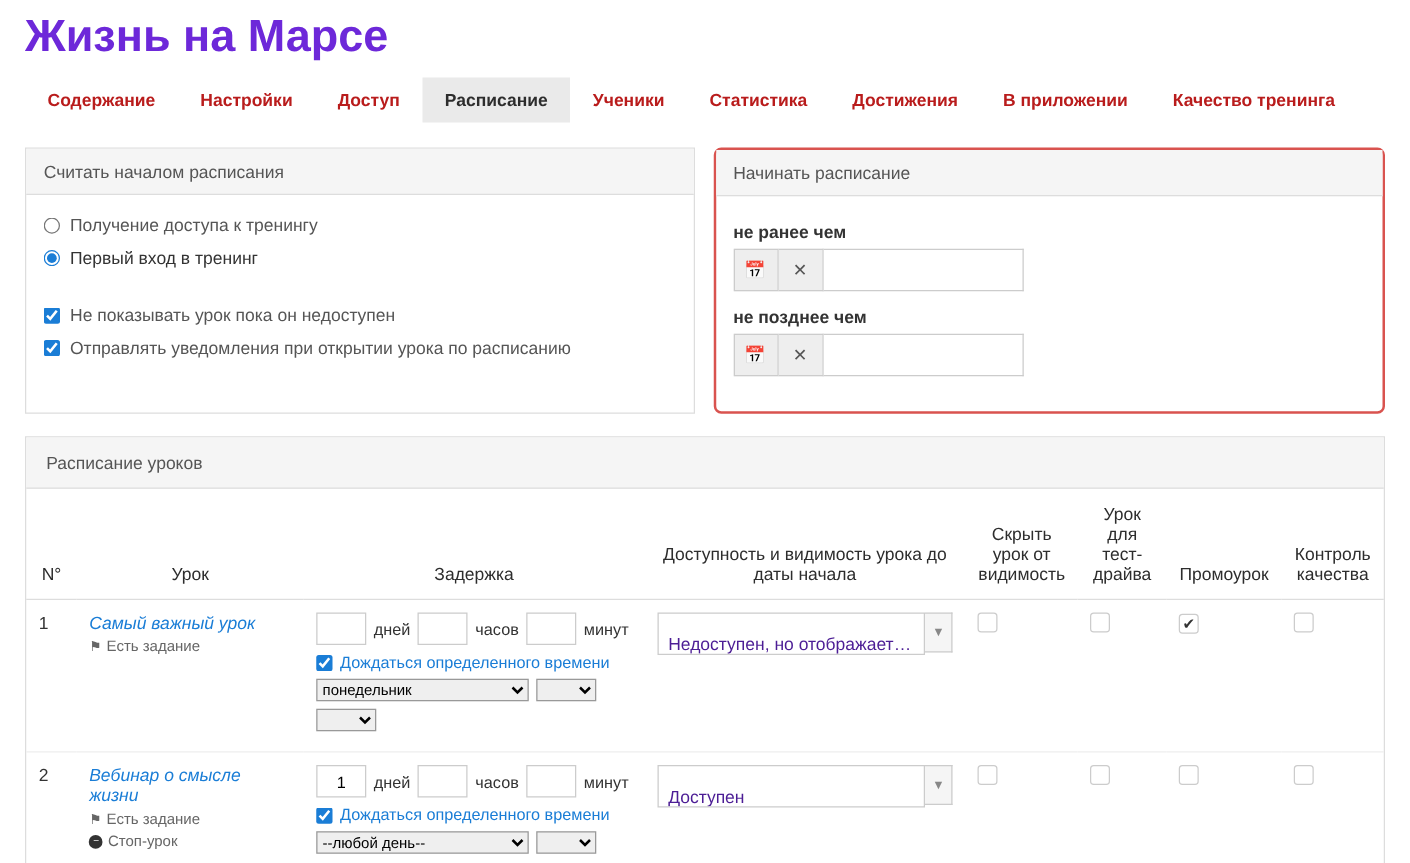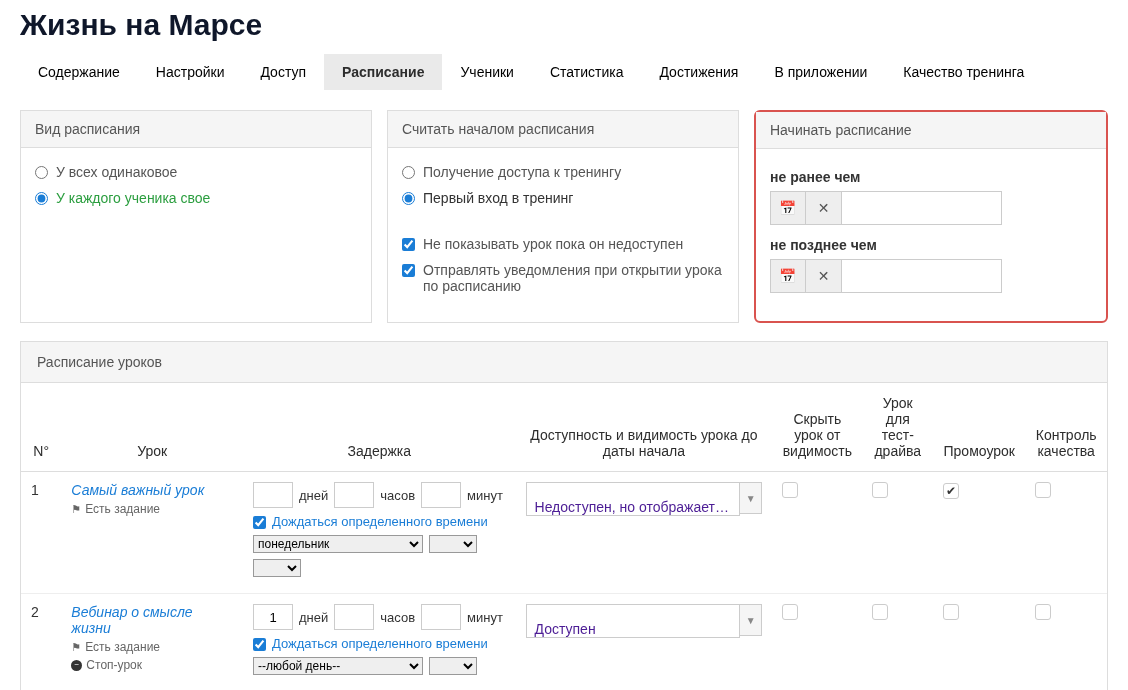--- a/index.html
+++ b/index.html
@@ -1,19 +1,19 @@
 <!DOCTYPE html>
 <html><head>
 <meta charset="utf-8">
 <style>
 * { box-sizing: border-box; margin: 0; padding: 0; }
 body { font-family: Arial, Helvetica, sans-serif; font-size: 14px; color: #333; background: #fff; padding: 0 20px; }
-h1 { font-size: 30px; font-weight: bold; color: #0f172a; margin: 8px 0 12px; }
+h1 { font-size: 36px; font-weight: bold; color: #6d28d9; margin: 8px 0 12px; }
 .tabs { display: flex; flex-wrap: wrap; gap: 0; margin-bottom: 20px; }
-.tab { padding: 10px 18px; color: #000000; cursor: pointer; font-size: 14px; }
+.tab { padding: 10px 18px; color: #b91c1c; cursor: pointer; font-size: 14px; font-weight: bold; }
 .tab.active { background: #eaeaea; color: #2d2d2d; font-weight: bold; }
 .panels-row { display: flex; gap: 15px; margin-bottom: 18px; }
 .panel { border: 1px solid #ddd; flex: 1; }
 .panel.highlight { border: 2px solid #d9534f; border-radius: 6px; }
 .panel-header { background: #f5f5f5; padding: 10px 14px; color: #555; border-bottom: 1px solid #ddd; }
 .panel-body { padding: 16px 14px; }
 .radio-row, .check-row { display: flex; align-items: flex-start; gap: 8px; margin-bottom: 10px; color: #555; }
 .radio-row.selected { color: #2b9e3f; }
 .field-label { color: #333; font-weight: bold; margin: 4px 0 6px; font-size: 14px; }
 .input-group { display: flex; margin-bottom: 12px; }
@@ -56,33 +56,20 @@
     <div class="tab">Доступ</div>
     <div class="tab active">Расписание</div>
     <div class="tab">Ученики</div>
     <div class="tab">Статистика</div>
     <div class="tab">Достижения</div>
     <div class="tab">В приложении</div>
     <div class="tab">Качество тренинга</div>
   </div>
 
 <div class="panels-row">
-  <div class="panel">
-    <div class="panel-header">Вид расписания</div>
-    <div class="panel-body">
-      <label class="radio-row">
-        <input type="radio" name="stype" style="">
-        <span>У всех одинаковое</span>
-      </label>
-      <label class="radio-row selected">
-        <input type="radio" name="stype" checked="" style="">
-        <span>У каждого ученика свое</span>
-      </label>
-    </div>
-  </div>
 
   <div class="panel">
     <div class="panel-header">Считать началом расписания</div>
     <div class="panel-body">
       <label class="radio-row">
         <input type="radio" name="sstart" style="">
         <span>Получение доступа к тренингу</span>
       </label>
       <label class="radio-row" style="color:#333">
         <input type="radio" name="sstart" checked="" style="">

